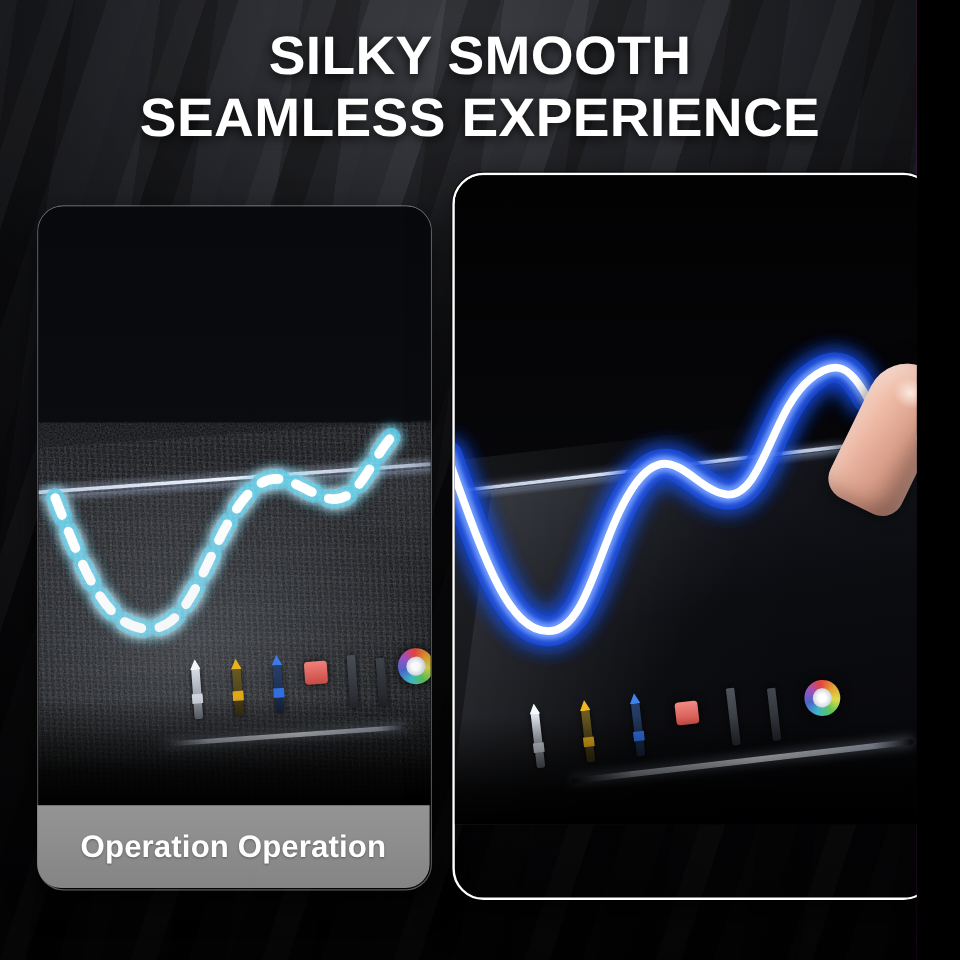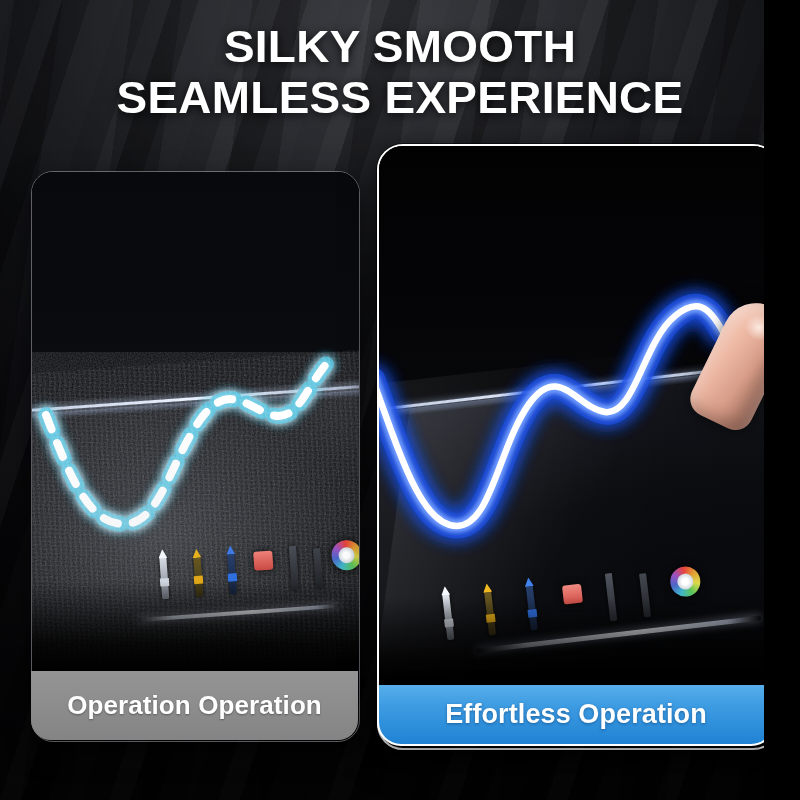--- a/index.html
+++ b/index.html
@@ -484,17 +484,14 @@
         <div class="tool" style="left:228px;height:48px;background:linear-gradient(180deg,#50555e,#26292f);"></div>
         <div class="tool" style="left:262px;height:44px;background:linear-gradient(180deg,#43474f,#212429);"></div>
         <div class="color-wheel" style="left:292px;"></div>
       </div>
 
       <div class="bezel-streak bezel-right"></div>
       <div class="table-shadow"></div>
     </div>
   </div>
 
-  <div class="label label-blue">
-    <span>Effortless Operation</span>
-  </div>
 
 </div>
 
 </body></html>

